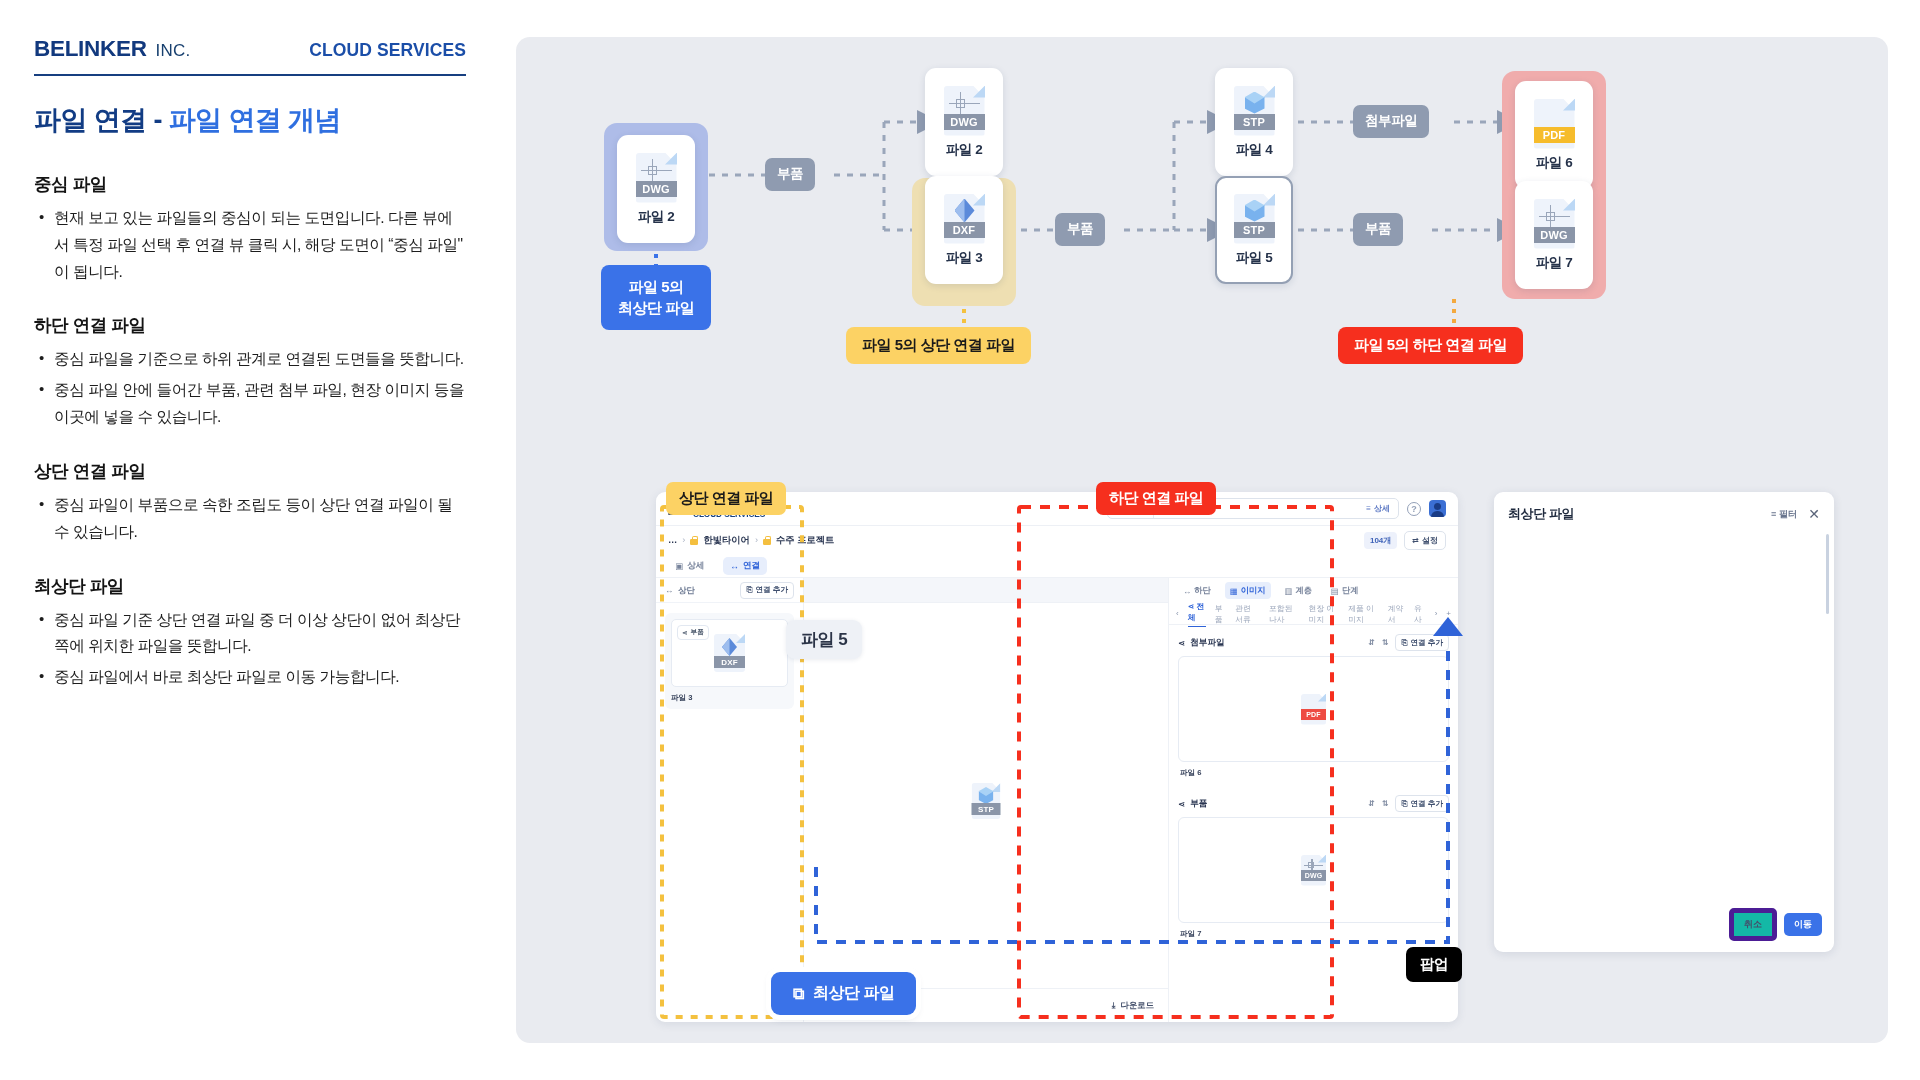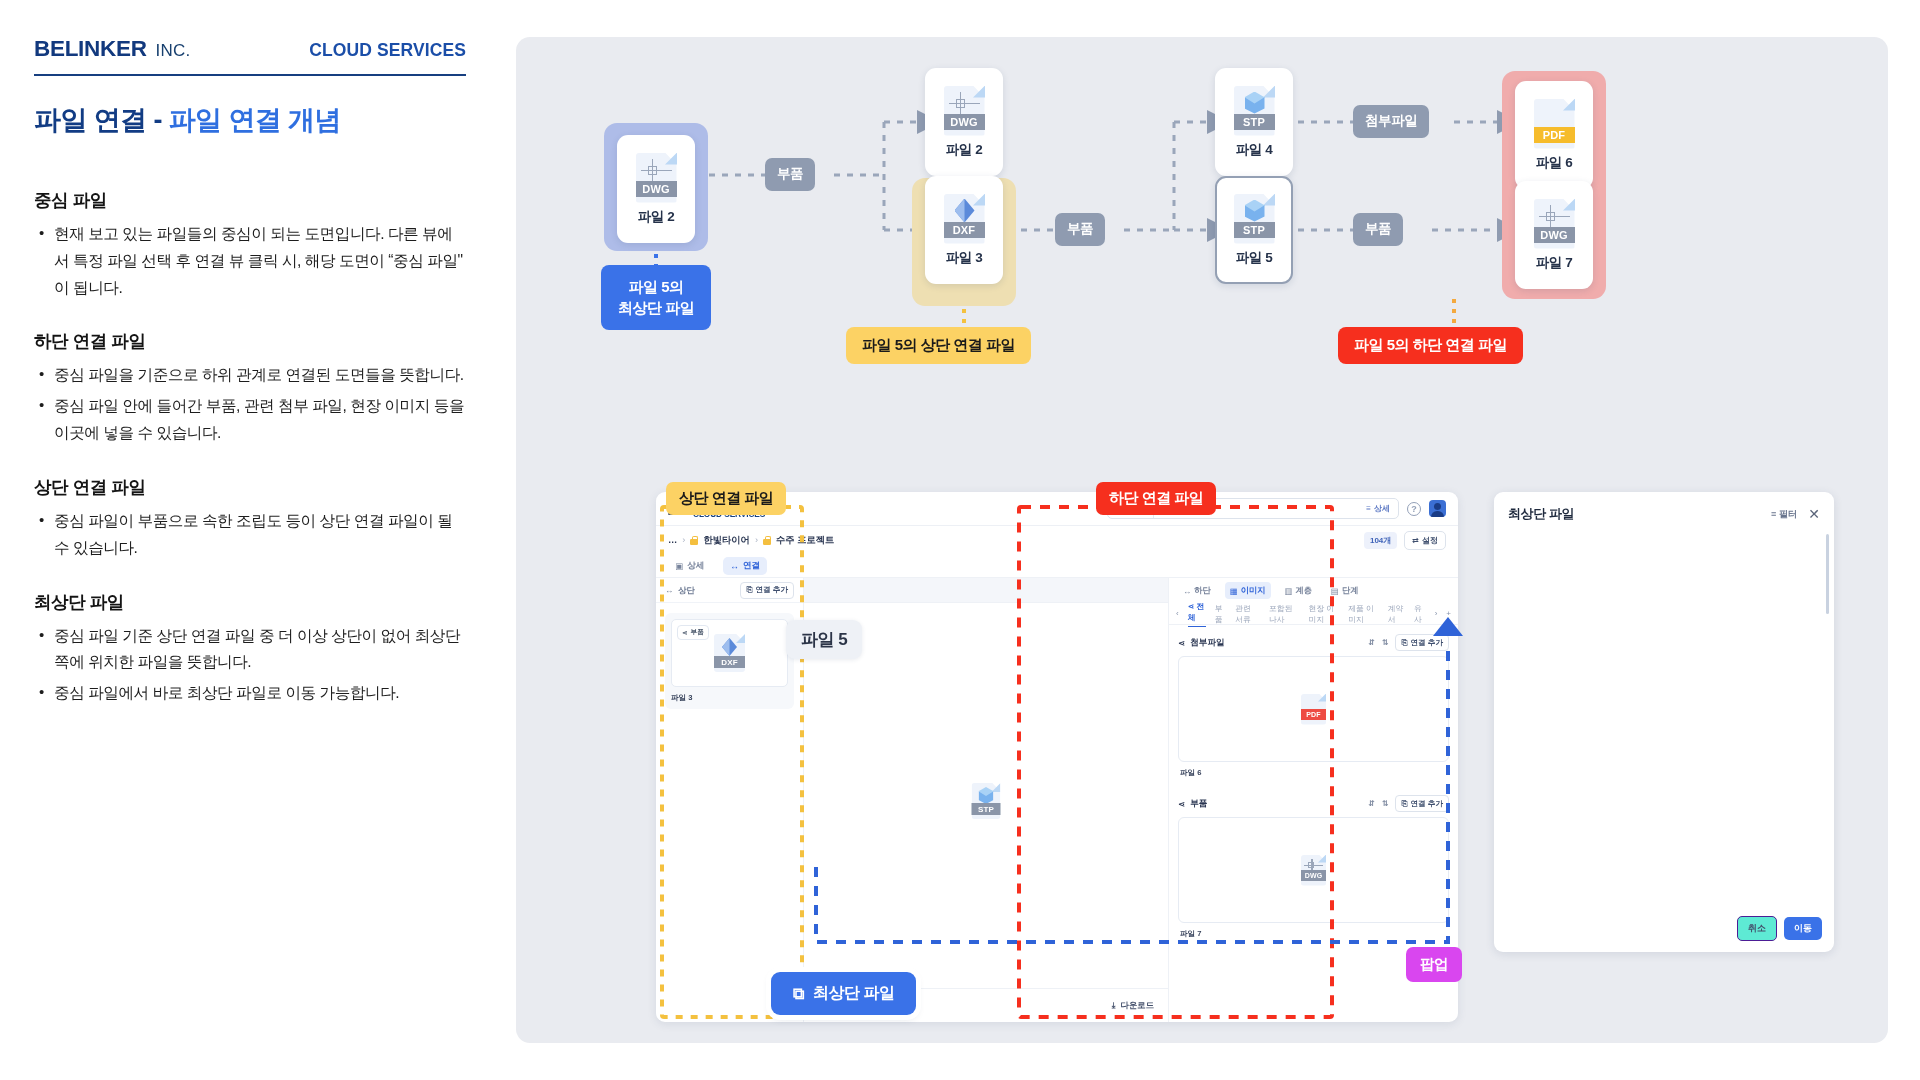--- a/index.html
+++ b/index.html
@@ -27,21 +27,21 @@
   .brand-rule { height: 2px; background: #173f80; width: 100%; }
 
   #page-title {
     margin-top: 26px;
     font-size: 27px; font-weight: 800; letter-spacing: -0.6px;
     color: #123c84;
   }
   #page-title .accent { color: #2f6fe0; }
 
   .section { margin-top: 28px; }
-  .section:first-of-type { margin-top: 50px; }
+  .section:first-of-type { margin-top: 34px; }
   .section h3 {
     font-size: 17.5px; font-weight: 800; color: #141414;
     letter-spacing: -0.4px; margin-bottom: 9px;
   }
   .section ul { list-style: none; }
   .section li {
     position: relative;
     padding-left: 20px;
     font-size: 15.6px; line-height: 1.72;
     color: #1d1d1d; letter-spacing: -0.45px;
@@ -266,21 +266,21 @@
   }
   .cta-btn {
     position:absolute; z-index: 15;
     background:#3a72e8; color:#fff; border-radius:9px;
     padding: 11px 22px; font-size: 16px; font-weight: 800; letter-spacing:-0.5px;
     display:flex; align-items:center; gap:9px;
     box-shadow: 0 0 0 5px #fff, 0 3px 9px rgba(40,60,100,.18);
   }
   .popup-tag {
     position:absolute; z-index: 15;
-    background:#d946ef; color:#fff; border-radius:7px;
+    background:#000000; color:#fff; border-radius:7px;
     padding: 8px 14px; font-size: 14.5px; font-weight: 800; letter-spacing:-0.5px;
   }
 
   
   #popup {
     position:absolute; left: 978px; top: 455px;
     width: 340px; height: 460px;
     background:#fff; border-radius:9px;
     box-shadow: 0 2px 10px rgba(40,60,100,.12);
     overflow:hidden;
@@ -295,21 +295,21 @@
     background:#fff; border:1px solid #e6ebf3; border-radius:5px;
     height: 102px; position:relative; overflow:hidden;
   }
   .pop-name { font-size: 8.4px; font-weight:700; color:#2f3a52; margin-top:7px; letter-spacing:-0.2px;}
   .blueprint { position:absolute; inset: 6px 4px 4px; }
   .blueprint i { position:absolute; background:#b9c2d2; display:block; }
   .pop-foot {
     position:absolute; right: 12px; bottom: 11px; display:flex; gap: 7px; align-items:center;
   }
   .btn-sm { font-size: 9px; font-weight:700; border-radius:5px; padding: 5px 10px; }
-  .btn-cancel { border:1px solid #4c1d95; color:#44506b; background:#5eead4;}
+  .btn-cancel { border:5px solid #4c1d95; color:#44506b; background:#14b8a6;}
   .btn-move { background:#3a72e8; color:#fff; }
   .pop-scroll { position:absolute; right: 5px; top: 42px; width: 3px; height: 80px; background:#c9d2e0; border-radius:2px;}
 
   .up-arrow {
     position:absolute; z-index: 13;
     width: 0; height: 0; border-left: 15px solid transparent; border-right: 15px solid transparent;
     border-bottom: 19px solid #2f63d8;
   }
 </style>
 </head>

